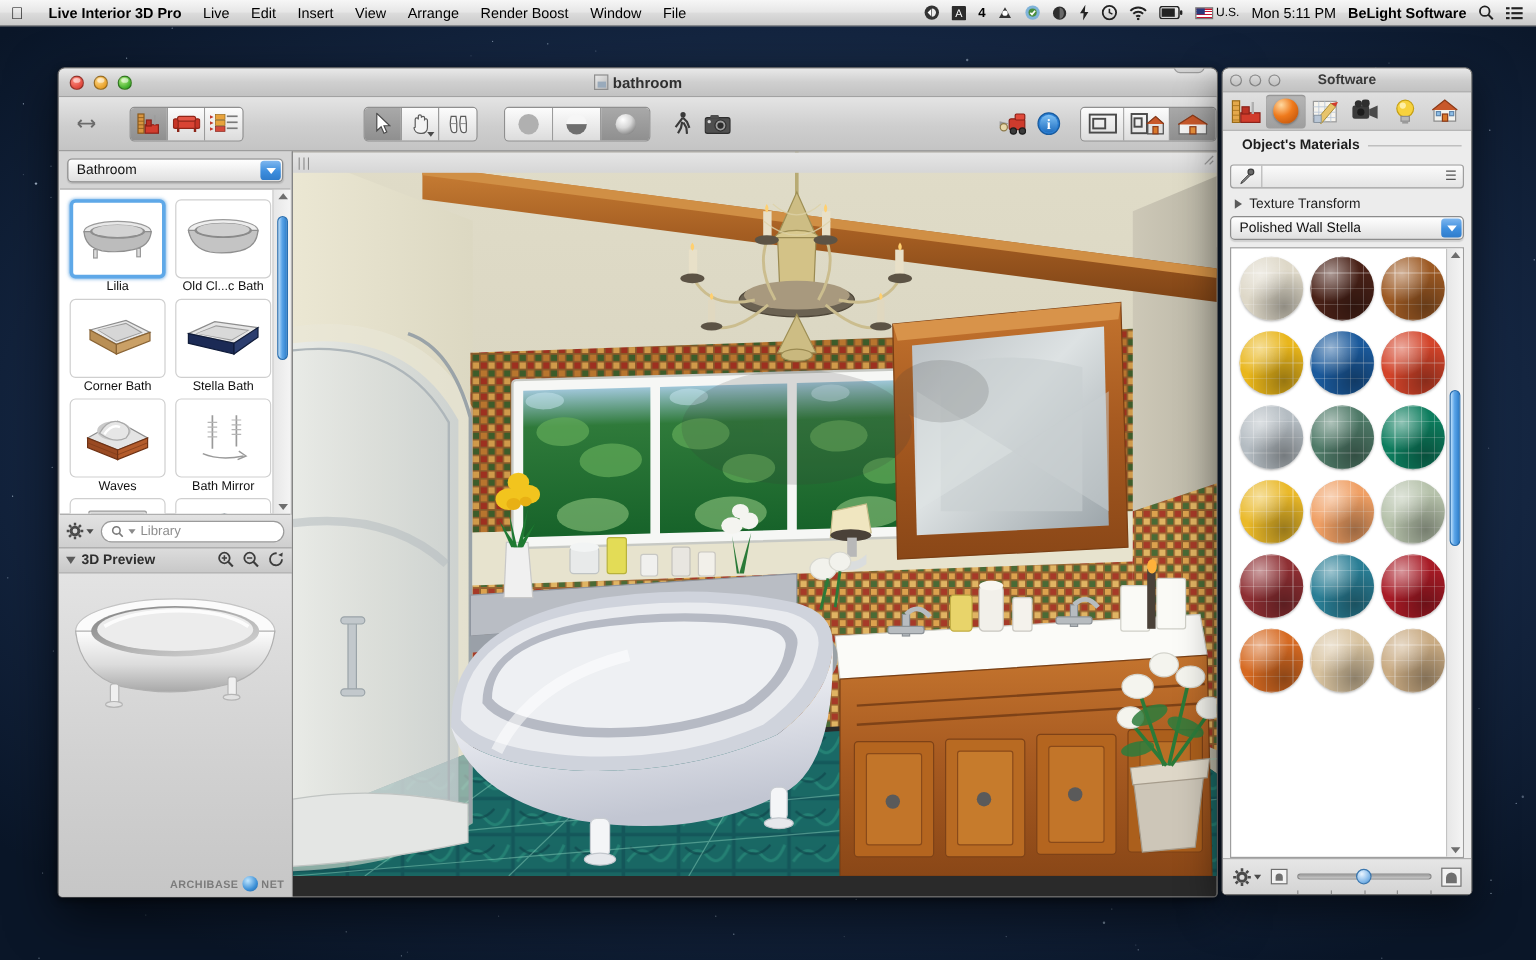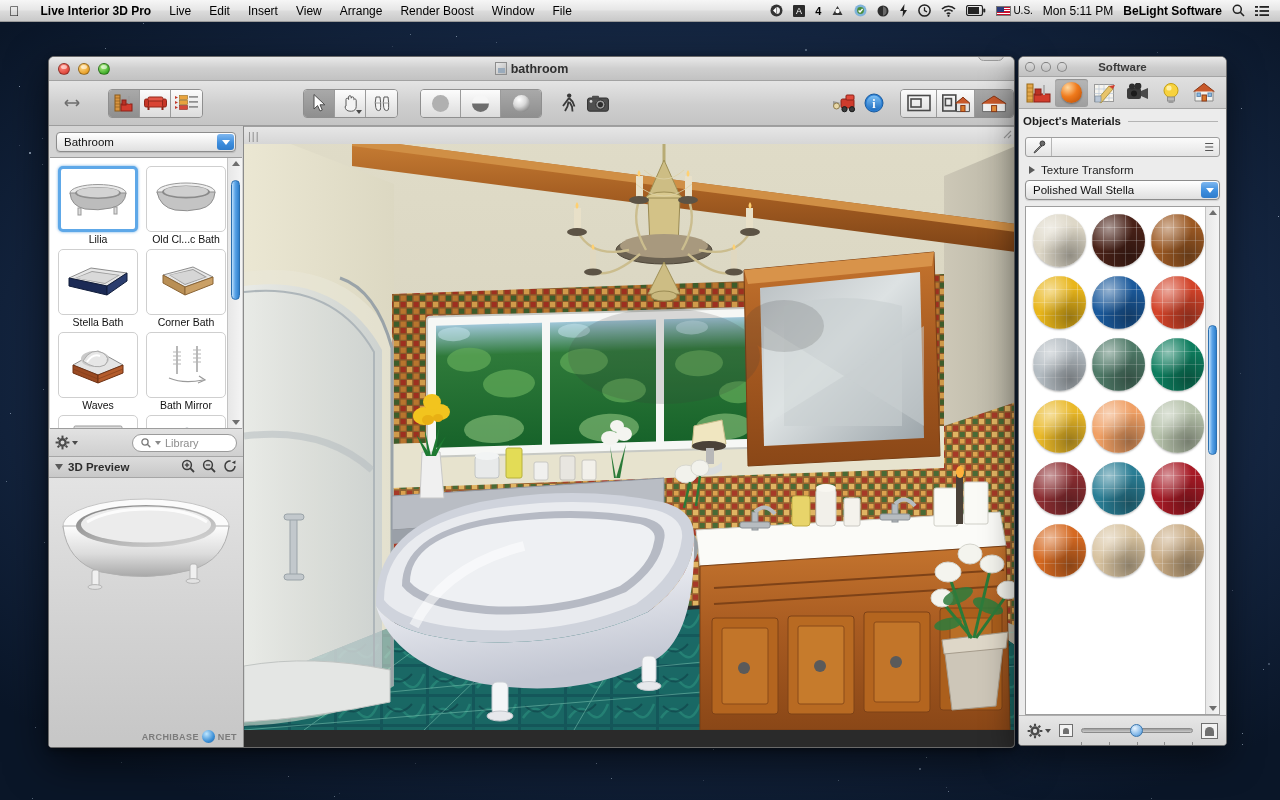--- a/index.html
+++ b/index.html
@@ -151,21 +151,21 @@
   .vscroll .ar.up{ top:3px; border-left:4px solid transparent;border-right:4px solid transparent;border-bottom:5px solid #6e6e6e;}
   .vscroll .ar.dn{ bottom:3px; border-left:4px solid transparent;border-right:4px solid transparent;border-top:5px solid #6e6e6e;}
 
   #libsearchrow{
     height:27px; display:flex; align-items:center; gap:6px; padding:0 6px;
     background:linear-gradient(to bottom,#e2e2e2,#cfcfcf);
   }
   .searchfield{
     flex:1;height:18px;border-radius:9px;border:1px solid #9b9b9b;
     background:#fff; display:flex;align-items:center; padding:0 8px; gap:4px;
-    font-size:11px;color:#8d8d8d;margin-left:48px;
+    font-size:11px;color:#8d8d8d;
   }
   #preview-header{
     height:22px; display:flex; align-items:center; gap:5px; padding:0 6px;
     background:linear-gradient(to bottom,#dcdcdc,#c8c8c8);
     border-top:1px solid #a6a6a6; border-bottom:1px solid #a6a6a6;
     font-size:11.5px; font-weight:bold; color:#2d2d2d;
   }
   #preview-header .zicons{ margin-left:auto; display:flex; gap:7px; }
   #previewarea{
     flex:1; position:relative; overflow:hidden;
@@ -213,21 +213,21 @@
   #insp-tabs{
     height:32px; display:flex; align-items:center;
     background:linear-gradient(to bottom,#e0e0e0,#cecece);
     border-bottom:1px solid #a8a8a8; padding-left:3px;
   }
   .itab{ width:33px;height:28px; display:flex;align-items:center;justify-content:center; border-radius:3px; }
   .itab.on{ background:linear-gradient(to bottom,#b6b6b6,#9e9e9e); box-shadow:0 1px 1px rgba(0,0,0,.2) inset; }
   .sechdr{
     display:flex; align-items:center; gap:7px;
     font-size:11.5px; font-weight:bold; color:#1d1d1d;
-    padding:6px 8px 4px 4px;
+    padding:6px 8px 4px 16px;
   }
   .sechdr .rule{ flex:1; height:1px; background:#b4b4b4; }
   .matlist{
     margin:0 6px; border:1px solid #9e9e9e; background:#eef4fb; height:54px;
   }
   .matrow{
     display:flex; align-items:center; gap:7px; height:26px; padding:0 6px;
     background:linear-gradient(to bottom,#cfcfcf,#c2c2c2);
     font-size:11.5px; color:#111;
   }
@@ -871,42 +871,42 @@
                 <path d="M4 13 Q7 28 22 31 Q34 33 47 30 Q61 27 62 13 Z" fill="#c4c4c4" stroke="#8f8f8f"></path>
                 <ellipse cx="33" cy="13" rx="24" ry="6.4" fill="#8a8a8a"></ellipse>
                 <ellipse cx="33" cy="12.4" rx="22" ry="5.4" fill="#cfcfcf"></ellipse>
               </svg>
             </div>
             <div class="liblabel">Old Cl...c Bath</div>
           </div>
 
           <div class="libitem">
             <div class="libthumb">
+              <svg width="66" height="42" viewBox="0 0 66 42">
+                <path d="M10 14 L40 6 L60 16 L32 26 Z" fill="#e8e8e8" stroke="#8d8d8d"></path>
+                <path d="M10 14 L10 22 L32 34 L32 26 Z" fill="#b98f55" stroke="#8a6434"></path>
+                <path d="M32 26 L60 16 L60 23 L32 34 Z" fill="#caa066" stroke="#8a6434"></path>
+                <path d="M16 14 L40 8 L54 16 L32 24 Z" fill="#9a9a9a"></path>
+                <path d="M17 14 L40 9 L52 16 L32 23 Z" fill="#d6d6d6"></path>
+              </svg>
+            </div>
+            <div class="liblabel">Corner Bath</div>
+          </div>
+
+          <div class="libitem">
+            <div class="libthumb">
               <svg width="66" height="40" viewBox="0 0 66 40">
                 <path d="M4 16 L26 6 L62 11 L42 24 Z" fill="#e6e6e6" stroke="#8d8d8d"></path>
                 <path d="M4 16 L4 24 L42 33 L42 24 Z" fill="#1b2a55" stroke="#101c3a"></path>
                 <path d="M42 24 L62 11 L62 19 L42 33 Z" fill="#2b3d6e" stroke="#101c3a"></path>
                 <path d="M10 16 L27 9 L55 13 L40 22 Z" fill="#9d9d9d"></path>
                 <path d="M11 16 L27 10 L53 13.6 L40 21 Z" fill="#d9d9d9"></path>
               </svg>
             </div>
             <div class="liblabel">Stella Bath</div>
-          </div>
-
-          <div class="libitem">
-            <div class="libthumb">
-              <svg width="66" height="42" viewBox="0 0 66 42">
-                <path d="M10 14 L40 6 L60 16 L32 26 Z" fill="#e8e8e8" stroke="#8d8d8d"></path>
-                <path d="M10 14 L10 22 L32 34 L32 26 Z" fill="#b98f55" stroke="#8a6434"></path>
-                <path d="M32 26 L60 16 L60 23 L32 34 Z" fill="#caa066" stroke="#8a6434"></path>
-                <path d="M16 14 L40 8 L54 16 L32 24 Z" fill="#9a9a9a"></path>
-                <path d="M17 14 L40 9 L52 16 L32 23 Z" fill="#d6d6d6"></path>
-              </svg>
-            </div>
-            <div class="liblabel">Corner Bath</div>
           </div>
 
           <div class="libitem">
             <div class="libthumb">
               <svg width="66" height="44" viewBox="0 0 66 44">
                 <path d="M8 22 L33 8 L58 22 L33 32 Z" fill="#e4e4e4" stroke="#8d8d8d"></path>
                 <path d="M8 22 L8 30 L33 40 L33 32 Z" fill="#9a4a22" stroke="#6e3113"></path>
                 <path d="M33 32 L58 22 L58 30 L33 40 Z" fill="#b45c2c" stroke="#6e3113"></path>
                 <g stroke="#7d3a18" stroke-width=".6">
                     <line x1="8" y1="26" x2="33" y2="36"></line>

